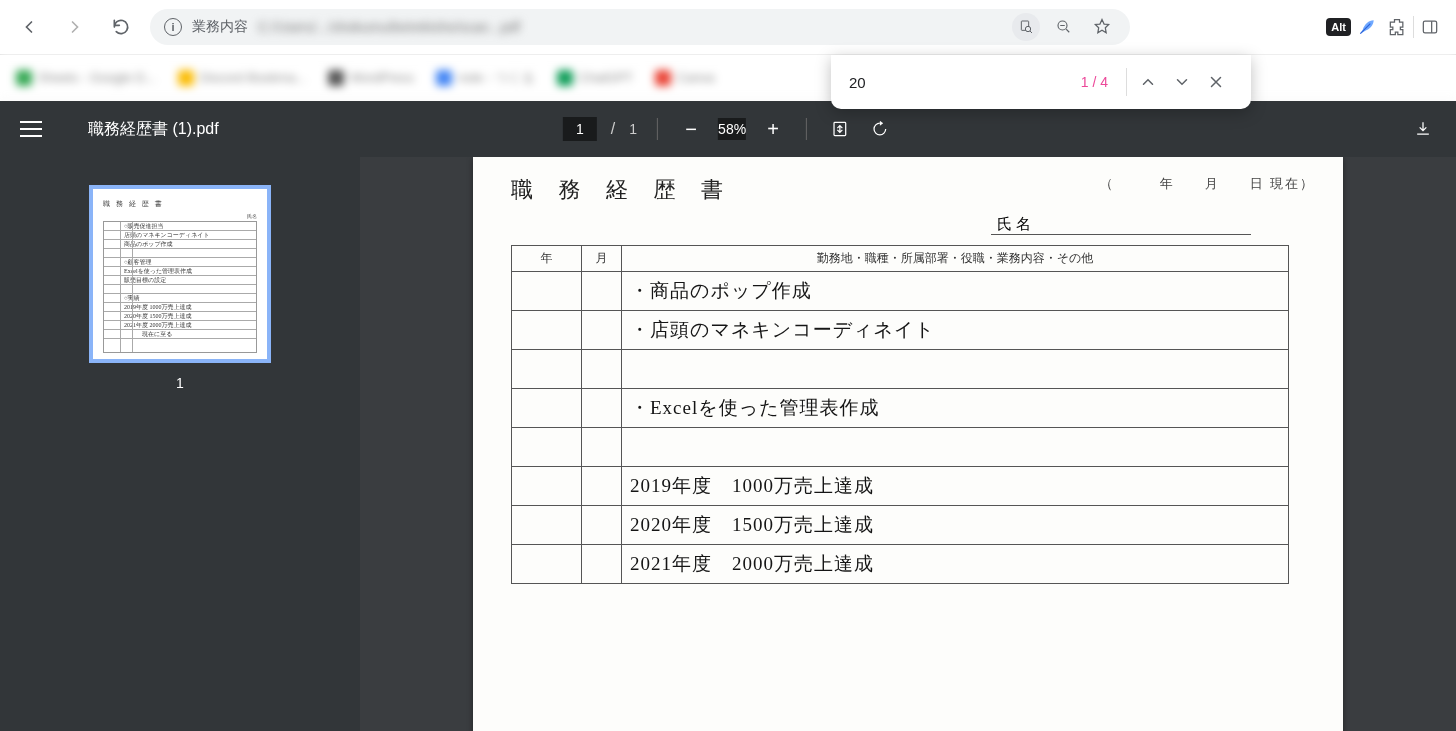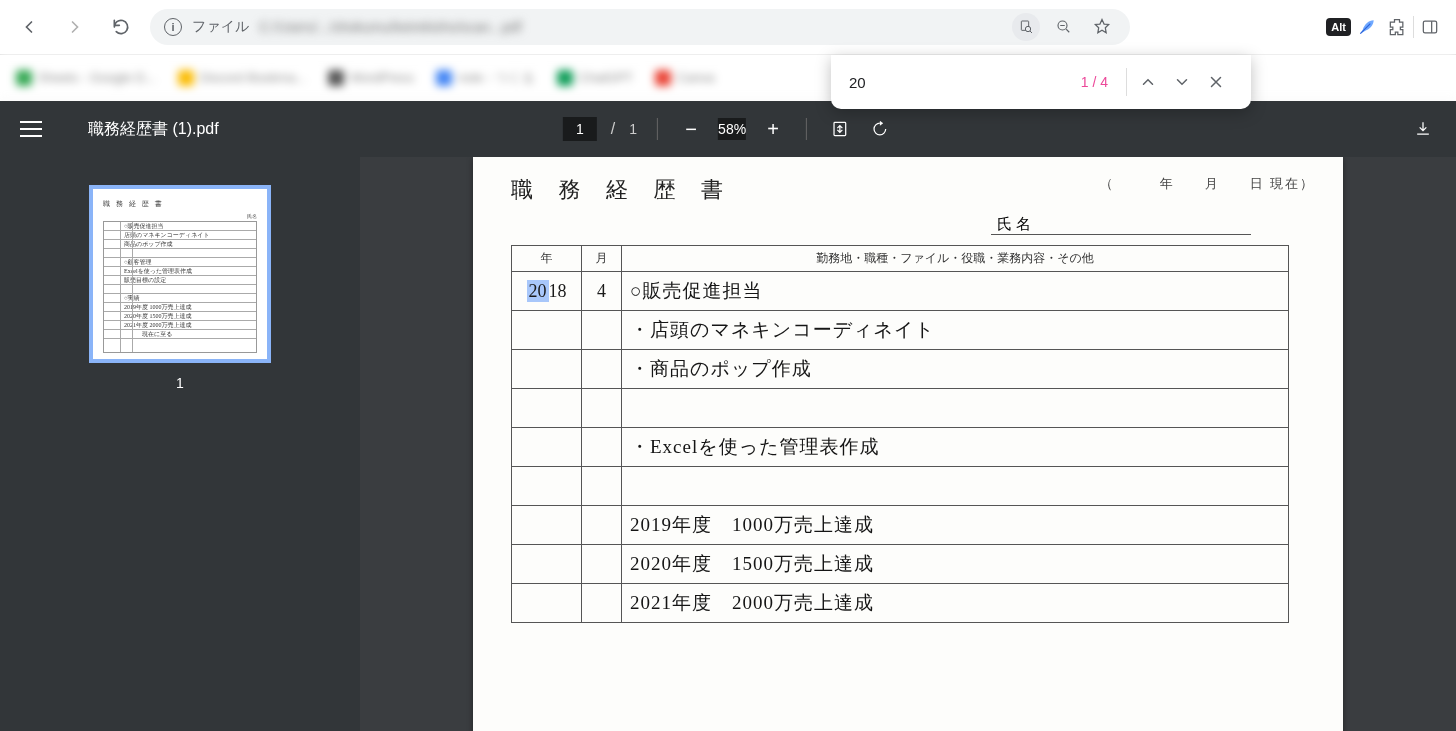--- a/index.html
+++ b/index.html
@@ -89,21 +89,21 @@
         <path d="M9 6l6 6-6 6" stroke="#b0b0b0" stroke-width="2" fill="none" stroke-linecap="round"></path>
       </svg>
     </div>
   <div class="nav-btn">
       <svg viewBox="0 0 24 24">
         <path d="M4 12a8 8 0 1 1 2.3 5.6M4 4v6h6" stroke="#5f6368" stroke-width="2" fill="none" stroke-linecap="round"></path>
       </svg>
     </div>
   <div class="address-bar">
     <span class="info-icon">i</span>
-    <span>ファイル</span>
+    <span>業務内容</span>
     <span class="address-blur">C:/Users/.../shokumu/keirekisho/scan...pdf</span>
     <span class="chrome-icon" style="background:#e8eaed;border-radius:50%;">
         <svg viewBox="0 0 24 24" width="16" height="16">
           <rect x="5" y="3" width="11" height="14" rx="1" stroke="#5f6368" fill="none" stroke-width="1.5"></rect>
           <circle cx="15" cy="15" r="4" stroke="#5f6368" fill="#e8eaed" stroke-width="1.5"></circle>
           <path d="M18 18l3 3" stroke="#5f6368" stroke-width="1.5"></path>
         </svg>
       </span>
     <span class="chrome-icon">
         <svg viewBox="0 0 24 24" width="18" height="18">
@@ -262,38 +262,33 @@
           <div class="date-block">（　　　年　　月　　日 現在）</div>
           <div class="name-block">
             <span class="name-line"><span>氏名</span></span>
           </div>
 
           <table class="resume-table">
             <thead>
               <tr>
                 <th class="col-year">年</th>
                 <th class="col-month">月</th>
-                <th>勤務地・職種・ファイル・役職・業務内容・その他</th>
+                <th>勤務地・職種・所属部署・役職・業務内容・その他</th>
               </tr>
             </thead>
             <tbody id="resume-tbody">
                 <tr>
-                  <td class="cell-year"><span class="highlight">20</span>18</td>
-                  <td class="cell-month">4</td>
-                  <td class="cell-content">○販売促進担当</td>
+                  <td class="cell-year"></td>
+                  <td class="cell-month"></td>
+                  <td class="cell-content">・商品のポップ作成</td>
                 </tr>
                 <tr>
                   <td class="cell-year"></td>
                   <td class="cell-month"></td>
                   <td class="cell-content">・店頭のマネキンコーディネイト</td>
-                </tr>
-                <tr>
-                  <td class="cell-year"></td>
-                  <td class="cell-month"></td>
-                  <td class="cell-content">・商品のポップ作成</td>
                 </tr>
                 <tr>
                   <td class="cell-year"></td>
                   <td class="cell-month"></td>
                   <td class="cell-content"></td>
                 </tr>
                 <tr>
                   <td class="cell-year"></td>
                   <td class="cell-month"></td>
                   <td class="cell-content">・Excelを使った管理表作成</td>

